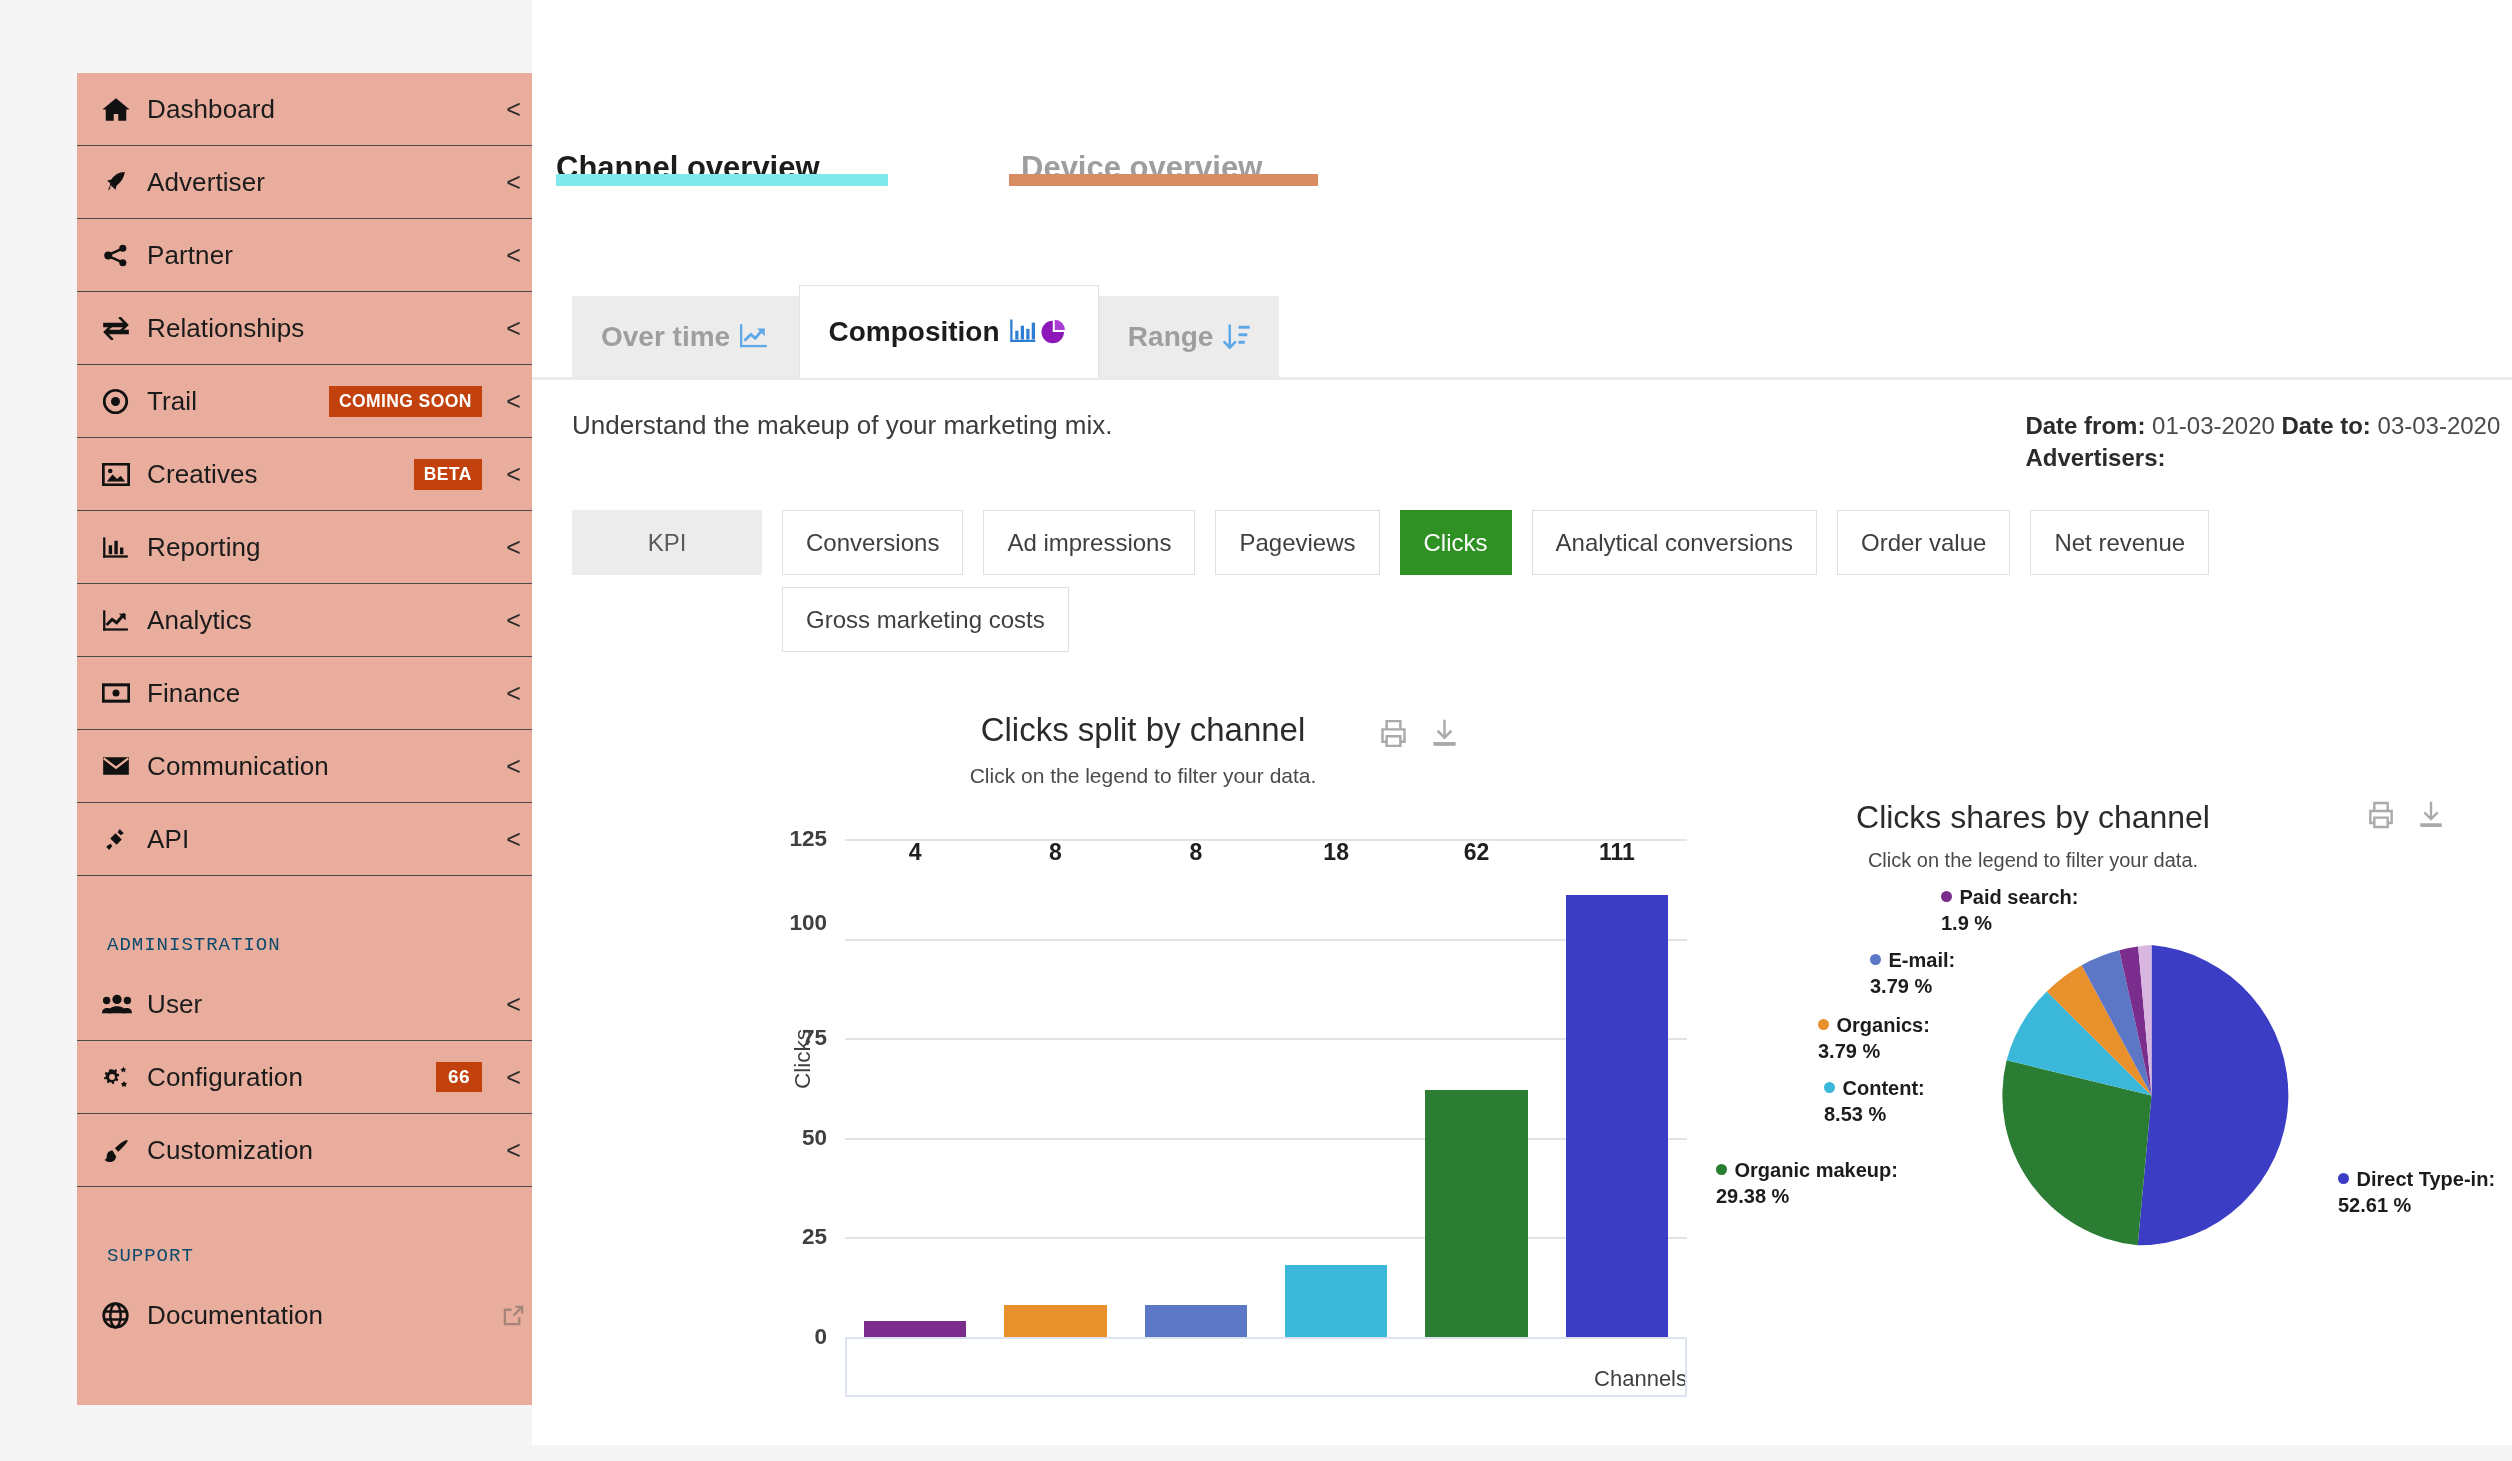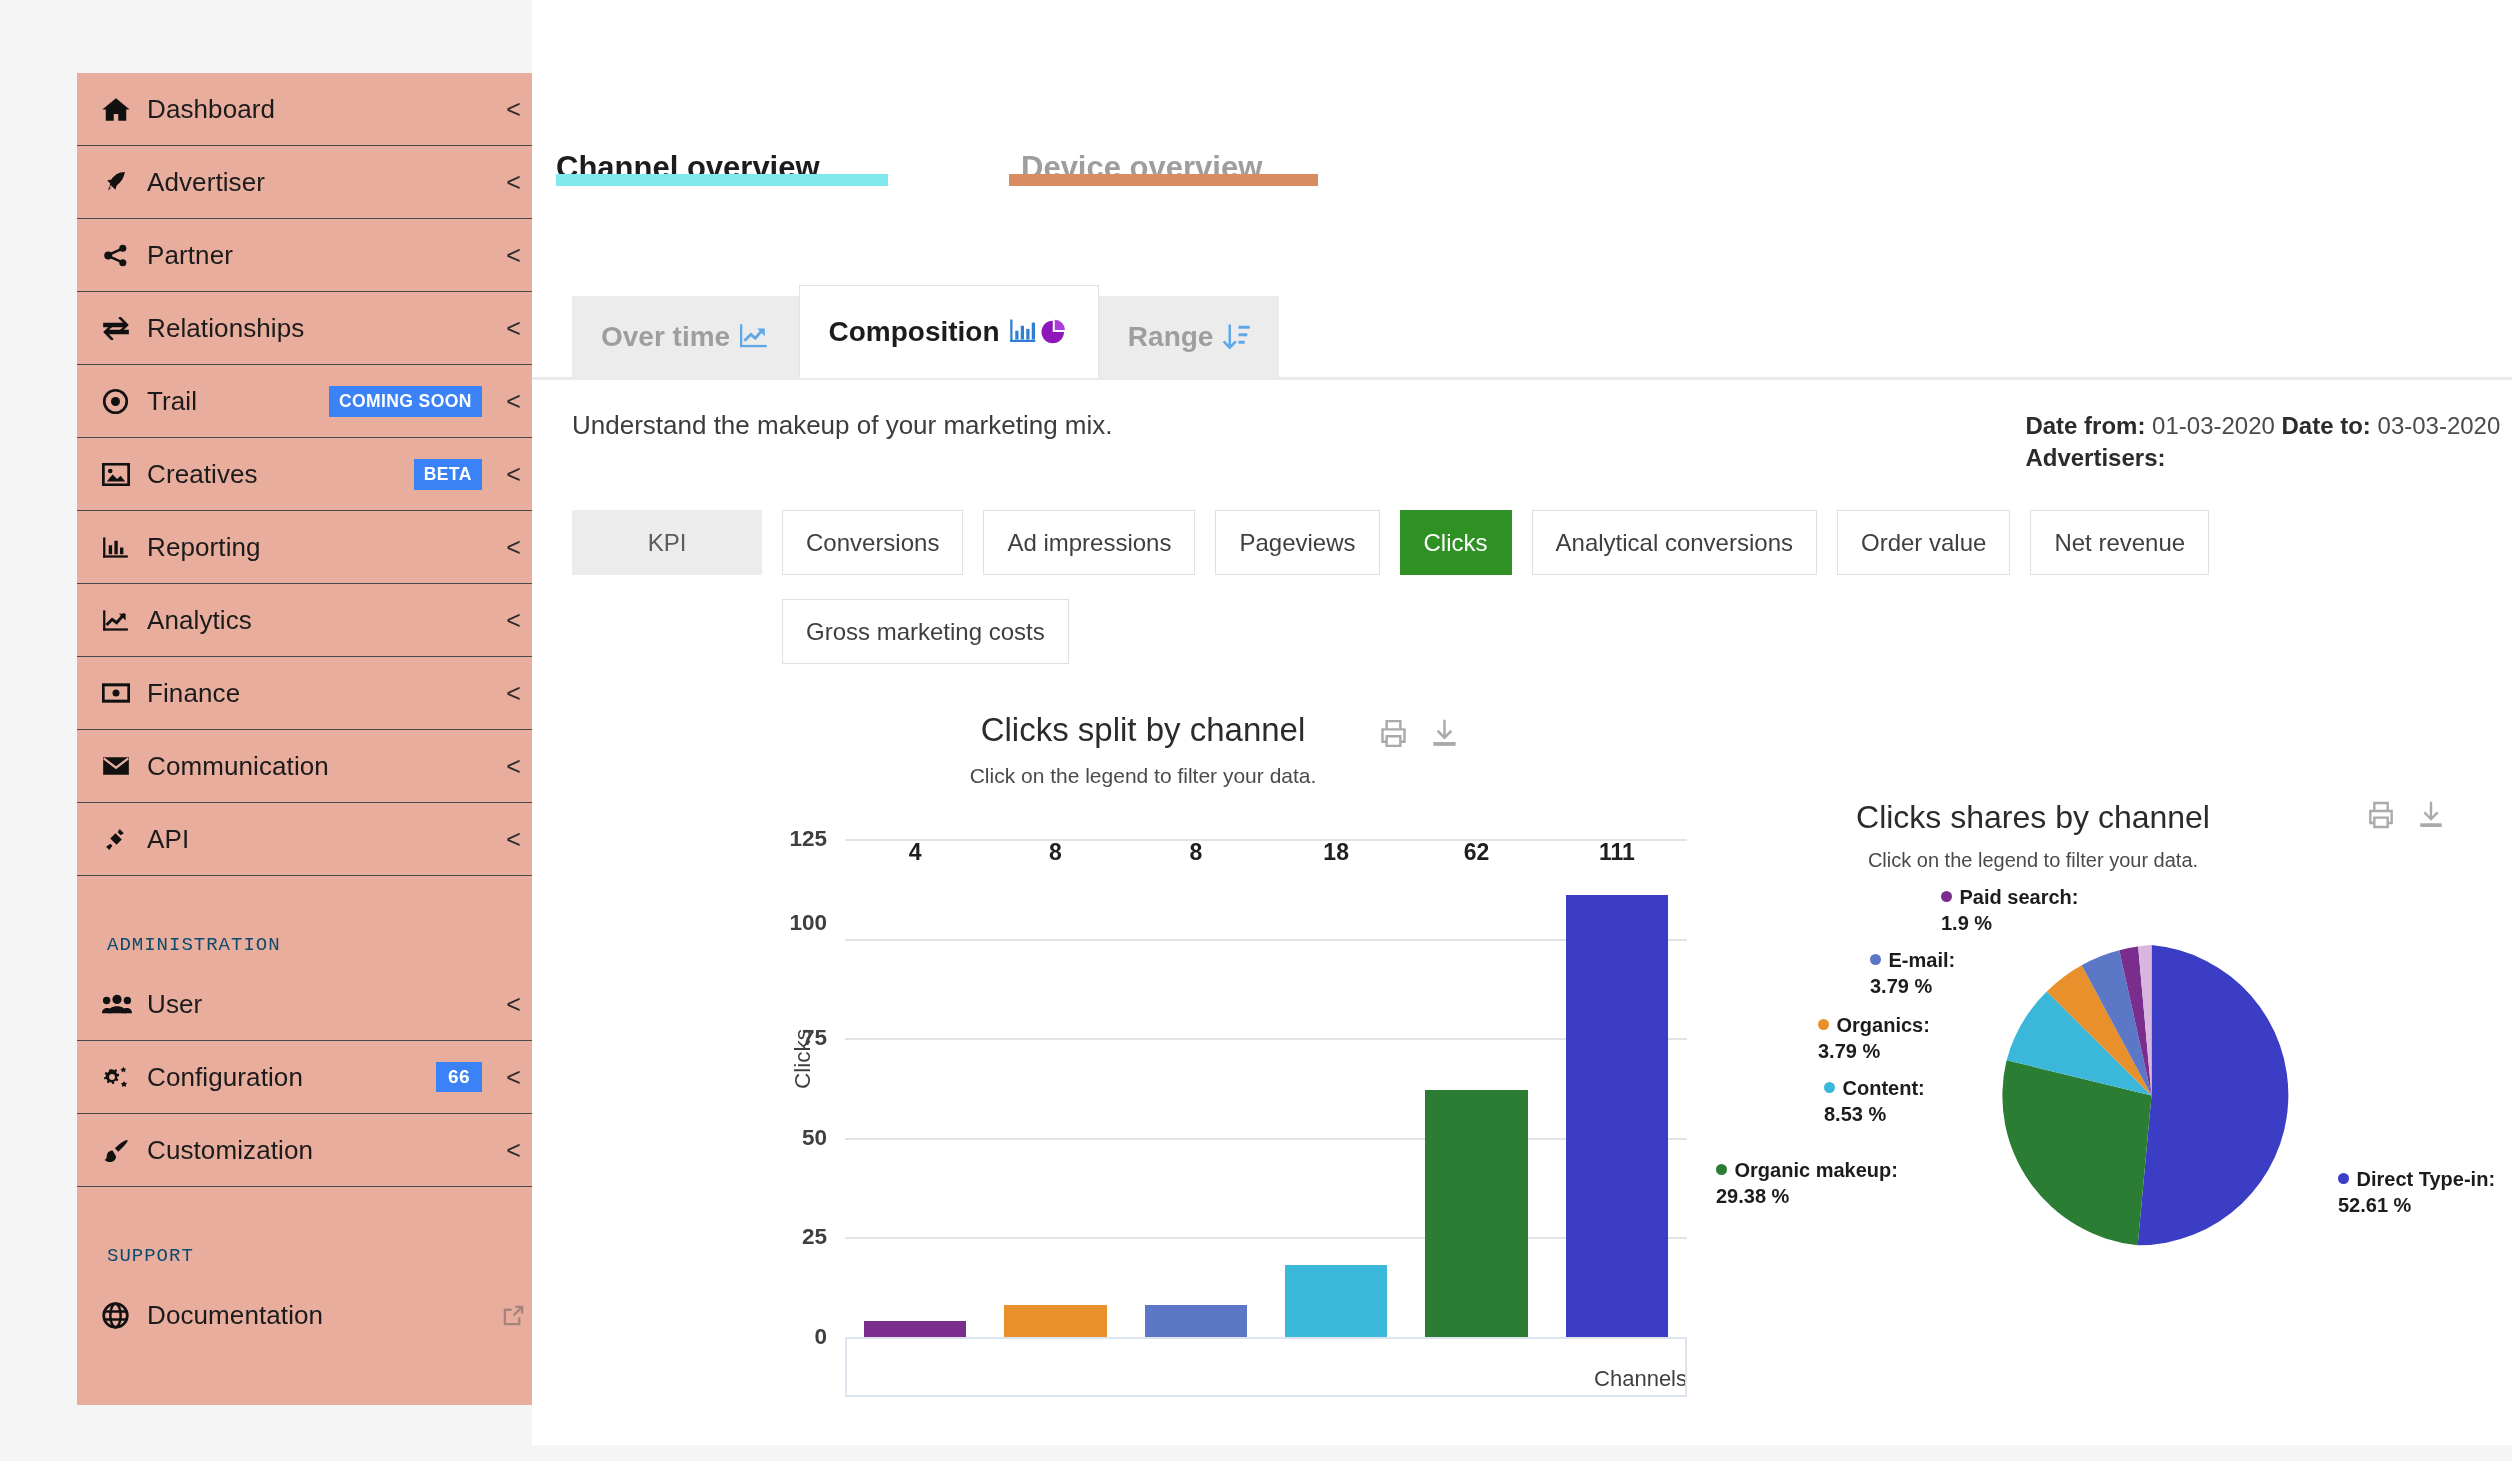--- a/index.html
+++ b/index.html
@@ -32,21 +32,21 @@
     display: flex; align-items: center; justify-content: flex-start;
     font-size: 25px; line-height: 1; color: #111;
   }
   .nav-ico svg { display:block; }
   .nav-label {
     font-size: 26px; color: #1b1b1b; letter-spacing: 0.1px;
     white-space: nowrap;
   }
   .nav-spacer { flex: 1 1 auto; }
   .nav-badge {
-    background: #3b82f6; color: #fff;
+    background: #c2410c; color: #fff;
     font-size: 17.5px; font-weight: 700;
     padding: 5px 10px; margin-right: 13.3px;
     letter-spacing: 0.4px; white-space: nowrap;
   }
   .nav-badge.num { padding: 4.2px 11.7px; font-size: 19px; }
   .nav-chev {
     width: 37px; flex: 0 0 37px;
     text-align: center;
     font-size: 25px; color: #2a2a2a; font-weight: 400;
   }
@@ -125,21 +125,21 @@
   
   #kpis {
     position: absolute; left: 40px; top: 510px;
     width: 1901px;
     display: flex; flex-wrap: wrap; gap: 0px;
   }
   .kpi {
     height: 65px; display: flex; align-items: center; justify-content: center;
     padding: 0 23px; font-size: 24px; color: #3f3f3f;
     background: #ffffff; border: 1.7px solid #e0e0e0;
-    margin-right: 20px; margin-bottom: 24px;
+    margin-right: 20px; margin-bottom: 12px;
     white-space: nowrap;
   }
   .kpi.head {
     background: #ececec; border-color: #ececec; color: #5a5a5a;
     width: 190px; justify-content: center;
   }
   .kpi.active { background: #2f9023; border-color: #2f9023; color: #ffffff; }
 
   
   #barchart { position: absolute; left: 40px; top: 699px; width: 1142px; height: 692px; }

